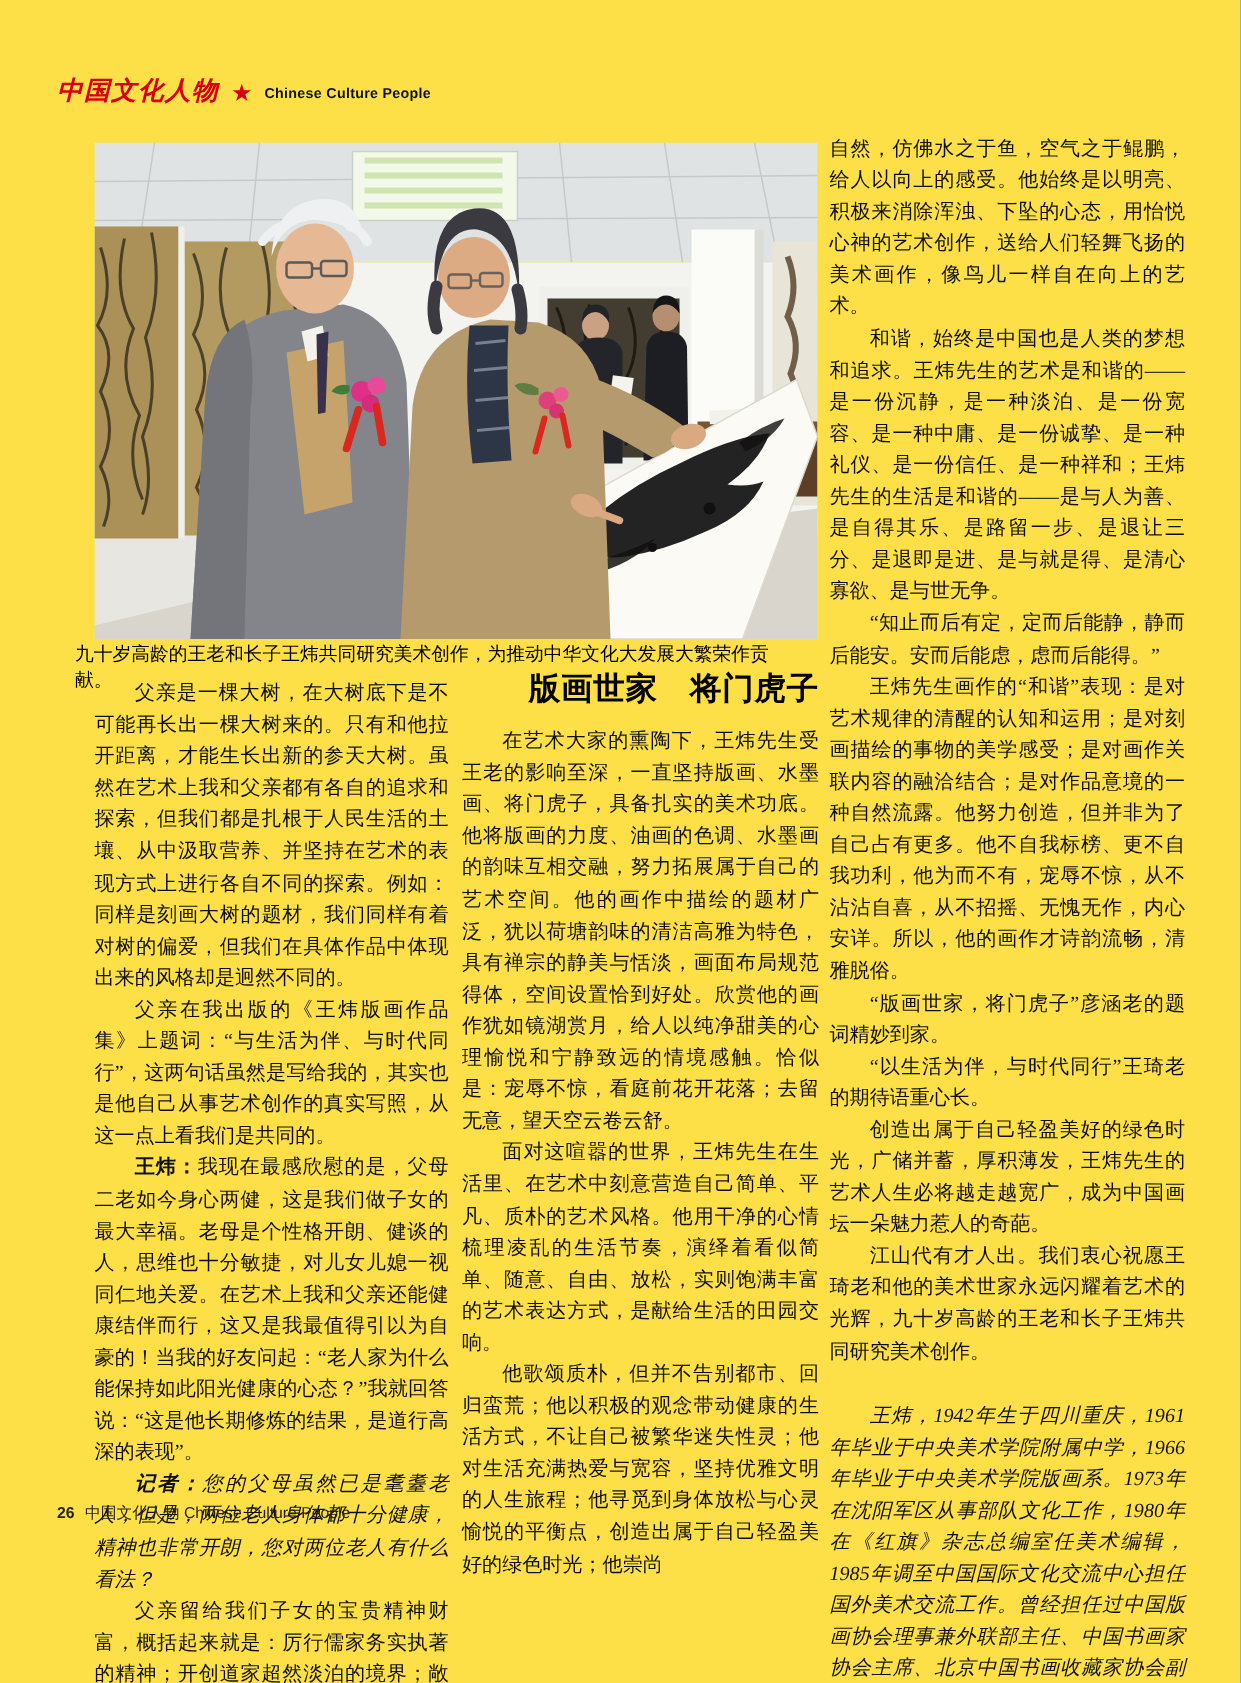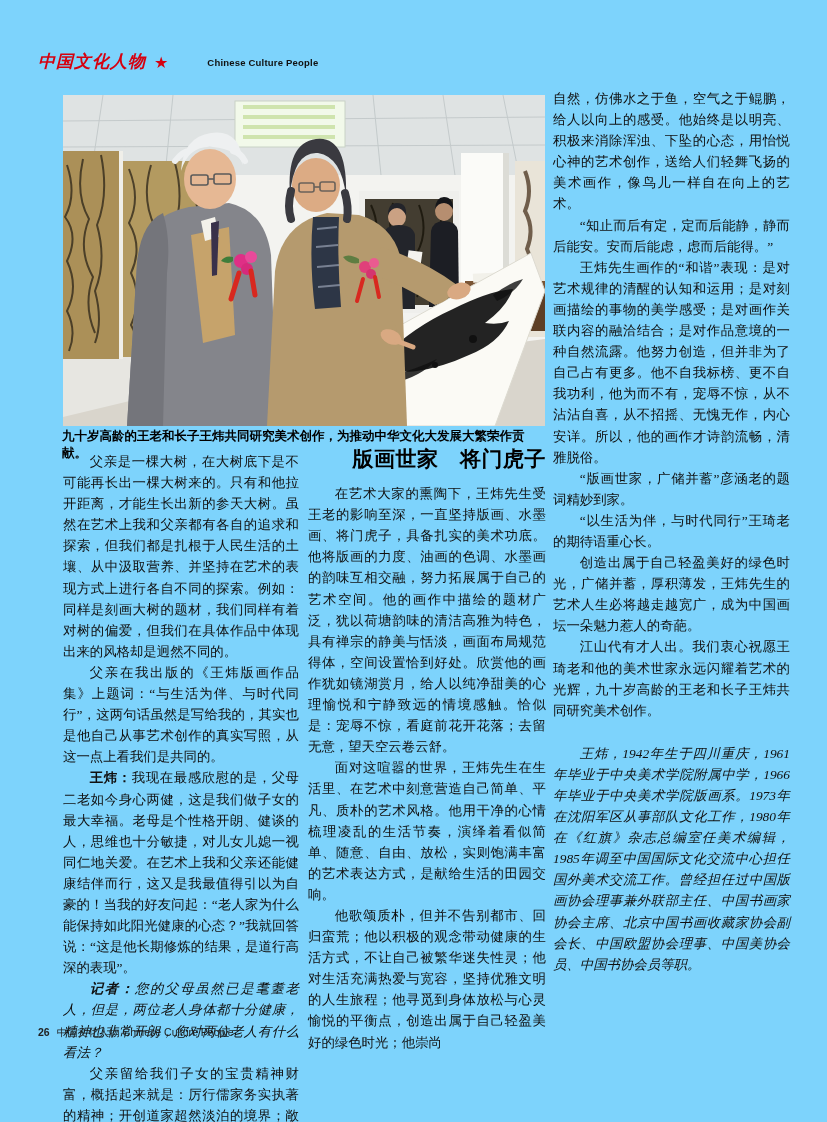--- a/index.html
+++ b/index.html
@@ -1,46 +1,46 @@
 <!DOCTYPE html>
 <html><head>
 <meta charset="utf-8">
 <style>
   html,body{margin:0;padding:0;background:#888;}
-  #page{position:relative;width:827px;height:1122px;background:#7dd3fc;overflow:hidden;
+  #page{position:relative;width:827px;height:1122px;background:#fde047;overflow:hidden;
         font-family:"Liberation Serif","DejaVu Serif",serif;color:#141414;margin:0 auto;}
   
   .header{position:absolute;left:38px;top:42px;height:28px;display:flex;align-items:flex-end;gap:8px;}
   .logo-cn{font-family:"DejaVu Serif","Liberation Serif",serif;font-weight:bold;font-style:italic;
            font-size:17px;letter-spacing:1px;line-height:1;}
   .logo-star{font-size:16px;line-height:1;transform:translateY(1px);}
   .logo-en{font-family:"Liberation Sans","DejaVu Sans",sans-serif;font-weight:bold;font-size:9.5px;
-           color:#111;line-height:1;padding-bottom:3px;letter-spacing:.2px;margin-left:31px;}
+           color:#111;line-height:1;padding-bottom:3px;letter-spacing:.2px;}
   
   .photo{position:absolute;left:63px;top:95px;width:482px;height:331px;}
   .photo svg{display:block;width:100%;height:100%;}
-  .caption{position:absolute;left:62px;top:427px;width:482px;
+  .caption{position:absolute;left:50px;top:427px;width:482px;
            font-family:"DejaVu Sans","Liberation Sans",sans-serif;
-           font-weight:bold;font-size:12.5px;line-height:17px;color:#000;}
+           font-weight:normal;font-size:12.5px;line-height:17px;color:#000;}
   
   .col{position:absolute;font-size:13.4px;line-height:21.1px;text-align:justify;color:#101010;}
   .col-left{left:63px;top:451px;width:236px;}
   .col-mid{left:308px;top:449px;width:238px;}
   .col-right{left:553px;top:88px;width:237px;}
   .headline{margin:0 0 13px 0;font-size:21px;font-weight:bold;text-align:right;
             letter-spacing:.5px;color:#000;font-family:"DejaVu Sans","Liberation Sans",sans-serif;}
   .para{margin:0;text-indent:2em;}
   .para.noindent{text-indent:0;}
   .para.q{font-style:italic;}
   .para.bio{font-style:italic;}
   .para.gap{margin-top:22px;}
   .lead{font-weight:bold;font-style:normal;}
   .q .lead{font-style:italic;}
   
-  .footer{position:absolute;left:38px;top:1026px;display:flex;gap:7px;align-items:baseline;
+  .footer{position:absolute;left:38px;top:1002px;display:flex;gap:7px;align-items:baseline;
           font-family:"Liberation Sans","DejaVu Sans",sans-serif;font-size:10.5px;color:#222;}
   .footer .pageno{font-weight:bold;}
 </style>
 </head>
 <body>
 
 <div id="page">
 
   <div class="header">
     <span class="logo-cn" style="color:#d6000f;">中国文化人物</span>
@@ -220,23 +220,24 @@
     <h2 class="headline">版画世家　将门虎子</h2>
     <div>
         <p class="para">在艺术大家的熏陶下，王炜先生受王老的影响至深，一直坚持版画、水墨画、将门虎子，具备扎实的美术功底。他将版画的力度、油画的色调、水墨画的韵味互相交融，努力拓展属于自己的艺术空间。他的画作中描绘的题材广泛，犹以荷塘韵味的清洁高雅为特色，具有禅宗的静美与恬淡，画面布局规范得体，空间设置恰到好处。欣赏他的画作犹如镜湖赏月，给人以纯净甜美的心理愉悦和宁静致远的情境感触。恰似是：宠辱不惊，看庭前花开花落；去留无意，望天空云卷云舒。</p>
         <p class="para">面对这喧嚣的世界，王炜先生在生活里、在艺术中刻意营造自己简单、平凡、质朴的艺术风格。他用干净的心情梳理凌乱的生活节奏，演绎着看似简单、随意、自由、放松，实则饱满丰富的艺术表达方式，是献给生活的田园交响。</p>
         <p class="para">他歌颂质朴，但并不告别都市、回归蛮荒；他以积极的观念带动健康的生活方式，不让自己被繁华迷失性灵；他对生活充满热爱与宽容，坚持优雅文明的人生旅程；他寻觅到身体放松与心灵愉悦的平衡点，创造出属于自己轻盈美好的绿色时光；他崇尚</p>
       </div>
   </div>
 
   <div class="col col-right">
       <p class="para noindent">自然，仿佛水之于鱼，空气之于鲲鹏，给人以向上的感受。他始终是以明亮、积极来消除浑浊、下坠的心态，用怡悦心神的艺术创作，送给人们轻舞飞扬的美术画作，像鸟儿一样自在向上的艺术。</p>
+      <p class="para">和谐，始终是中国也是人类的梦想和追求。王炜先生的艺术是和谐的——是一份沉静，是一种淡泊、是一份宽容、是一种中庸、是一份诚挚、是一种礼仪、是一份信任、是一种祥和；王炜先生的生活是和谐的——是与人为善、是自得其乐、是路留一步、是退让三分、是退即是进、是与就是得、是清心寡欲、是与世无争。</p>
       <p class="para">“知止而后有定，定而后能静，静而后能安。安而后能虑，虑而后能得。”</p>
       <p class="para">王炜先生画作的“和谐”表现：是对艺术规律的清醒的认知和运用；是对刻画描绘的事物的美学感受；是对画作关联内容的融洽结合；是对作品意境的一种自然流露。他努力创造，但并非为了自己占有更多。他不自我标榜、更不自我功利，他为而不有，宠辱不惊，从不沾沾自喜，从不招摇、无愧无作，内心安详。所以，他的画作才诗韵流畅，清雅脱俗。</p>
-      <p class="para">“版画世家，广储并蓄”彦涵老的题词精妙到家。</p>
+      <p class="para">“版画世家，将门虎子”彦涵老的题词精妙到家。</p>
       <p class="para">“以生活为伴，与时代同行”王琦老的期待语重心长。</p>
       <p class="para">创造出属于自己轻盈美好的绿色时光，广储并蓄，厚积薄发，王炜先生的艺术人生必将越走越宽广，成为中国画坛一朵魅力惹人的奇葩。</p>
       <p class="para">江山代有才人出。我们衷心祝愿王琦老和他的美术世家永远闪耀着艺术的光辉，九十岁高龄的王老和长子王炜共同研究美术创作。</p>
       <p class="para bio gap">王炜，1942年生于四川重庆，1961年毕业于中央美术学院附属中学，1966年毕业于中央美术学院版画系。1973年在沈阳军区从事部队文化工作，1980年在《红旗》杂志总编室任美术编辑，1985年调至中国国际文化交流中心担任国外美术交流工作。曾经担任过中国版画协会理事兼外联部主任、中国书画家协会主席、北京中国书画收藏家协会副会长、中国欧盟协会理事、中国美协会员、中国书协会员等职。</p>
     </div>
 
   <div class="footer">
     <span class="pageno">26</span>
     <span>中国文化人物 Chinese Culture People</span>
   </div>

